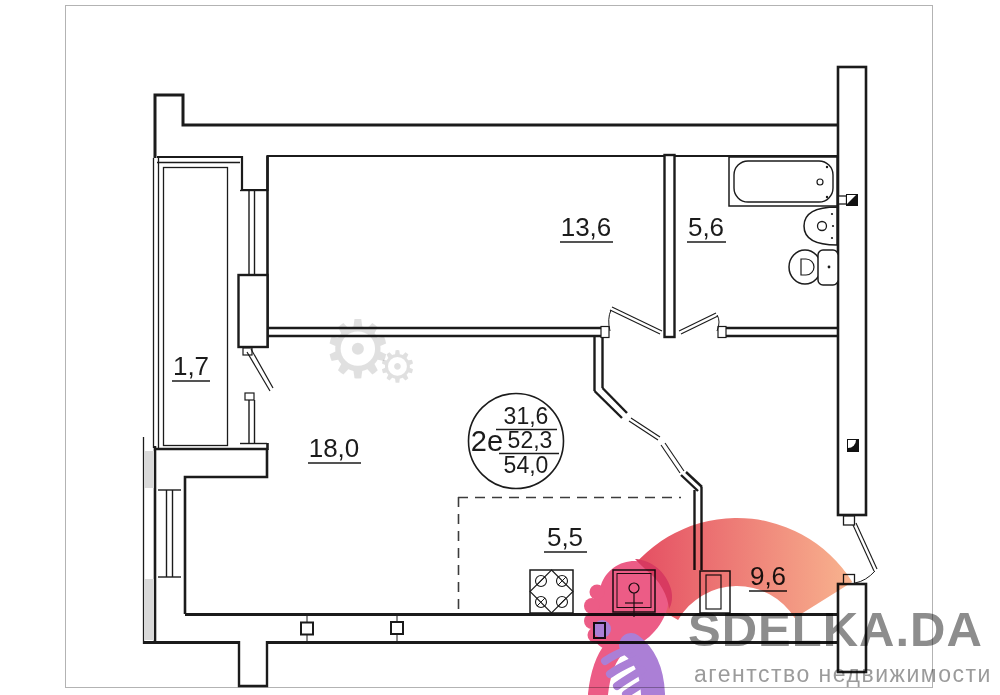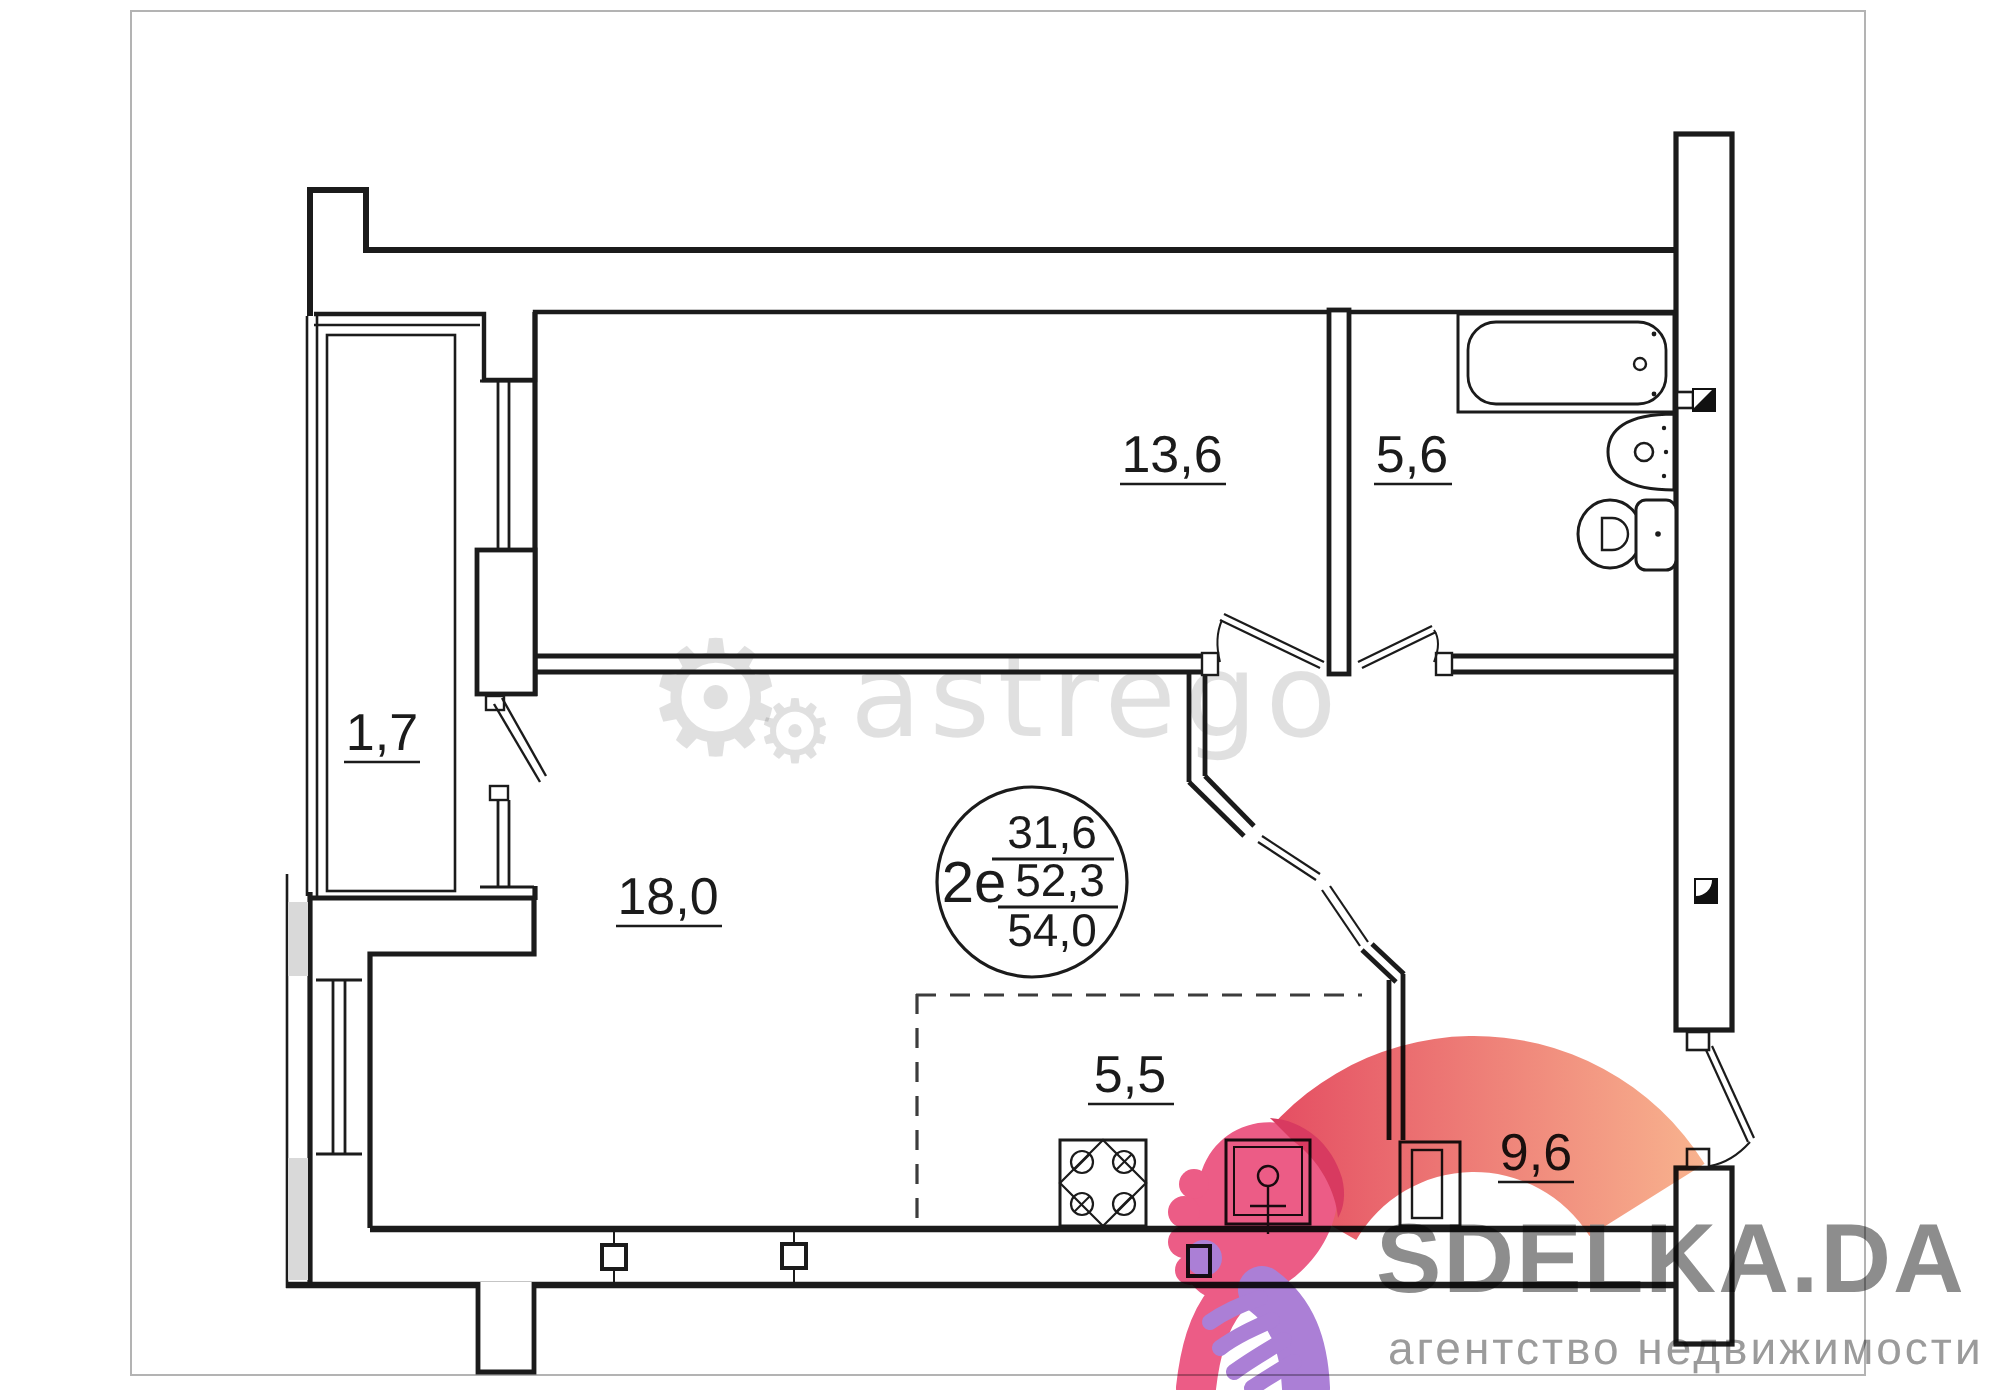--- a/index.html
+++ b/index.html
@@ -18,21 +18,20 @@
   #logo-svg{z-index:3;mix-blend-mode:multiply;pointer-events:none;}
 </style>
 </head>
 <body>
 
 <div id="stage">
 
   <div id="watermark">
     <span class="gear-big">⚙</span>
     <span class="gear-small">⚙</span>
-    <span class="wm-text">astrego</span>
   </div>
 
   <svg id="plan-svg" width="1000" height="695" viewBox="0 0 1000 695">
 
     <rect x="65.5" y="5.5" width="867" height="682" fill="none" stroke="#b3b3b3" stroke-width="1"></rect>
 
     <g stroke="#1b1b1b" fill="none">
 
       <path d="M155,158 V95 H183 V125 H840" stroke-width="3"></path>
 

